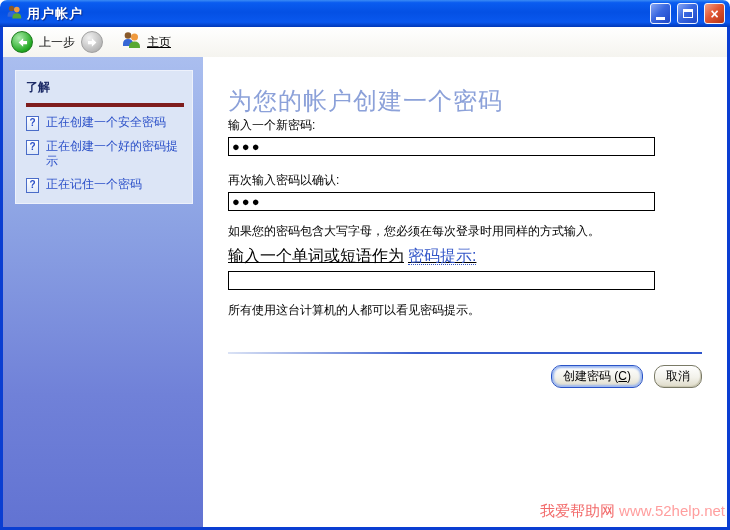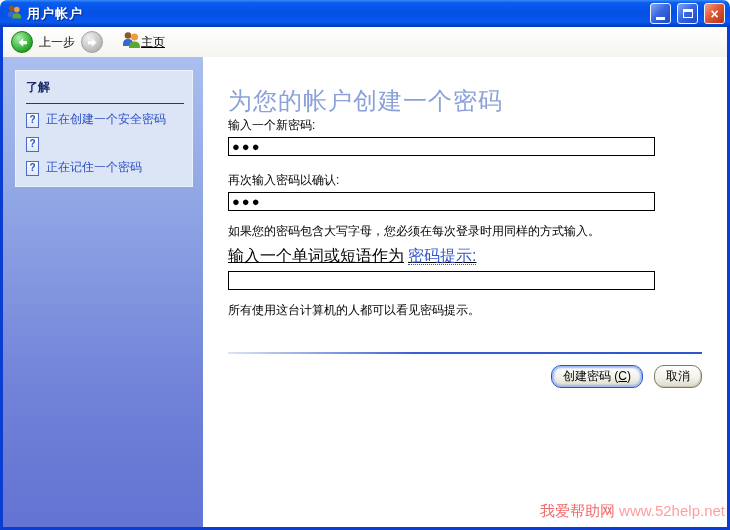--- a/index.html
+++ b/index.html
@@ -32,30 +32,30 @@
   
   .toolbar { height:30px; flex:0 0 auto; display:flex; align-items:center;
     background:linear-gradient(180deg,#ffffff 0%,#f5f4ef 100%); padding:0 8px; gap:6px; }
   .nav-circle { width:22px; height:22px; border-radius:50%; display:flex;
     align-items:center; justify-content:center; cursor:pointer; flex:0 0 auto; }
   .nav-circle.back { background:radial-gradient(circle at 35% 30%,#a9eca9,#22a822 70%,#0c7a0c);
     border:1px solid #1d7a1d; }
   .nav-circle.forward { background:radial-gradient(circle at 35% 30%,#f2f2f2,#b9b9b9 70%,#9a9a9a);
     border:1px solid #a0a0a0; }
   .toolbar-label { font-size:12px; color:#000; }
-  .home-group { display:flex; align-items:center; margin-left:12px; cursor:pointer;text-decoration:underline; }
+  .home-group { display:flex; align-items:center; gap:6px; margin-left:12px; cursor:pointer;text-decoration:underline; }
 
   
   .content { flex:1; display:flex; min-height:0; }
 
   .sidebar { width:200px; flex:0 0 auto; padding:13px 0 0 12px;
     background:linear-gradient(180deg,#aabeef 0%,#90a7e5 30%,#7081d8 72%,#6273d2 100%); }
   .learn-box { width:178px; background:#dce5f6; border:1px solid #edf1fb; padding:8px 8px 10px 10px; }
   .learn-header { font-size:12px; font-weight:bold; color:#1b2a66; padding-bottom:7px;
-    border-bottom:1px solid #7f1d1d; }
+    border-bottom:4px solid #7f1d1d; }
   .learn-item { display:flex; gap:7px; margin-top:8px; color:#2b50c8; font-size:12px;
     line-height:1.25; cursor:pointer; }
   .help-icon { flex:0 0 auto; width:13px; height:15px; margin-top:1px;
     background:linear-gradient(180deg,#ffffff,#dfe9fa); border:1px solid #4a6cc8;
     color:#2b50c8; font-size:10px; font-weight:bold; display:flex; align-items:center;
     justify-content:center; }
 
   
   .main { flex:1; background:#fff; padding:28px 25px 0 25px; position:relative; min-width:0; }
   .heading { font-size:24px; font-weight:normal; color:#8ca1d9; letter-spacing:1px; }
@@ -139,20 +139,21 @@
 
       <div class="sidebar">
         <div class="learn-box">
           <div class="learn-header">了解</div>
           <div class="learn-item">
             <span class="help-icon">?</span>
             <span>正在创建一个安全密码</span>
           </div>
           <div class="learn-item">
             <span class="help-icon">?</span>
+            <span>正在创建一个好的密码提示</span>
           </div>
           <div class="learn-item">
             <span class="help-icon">?</span>
             <span>正在记住一个密码</span>
           </div>
         </div>
       </div>
 
       <div class="main">
         <div class="heading">为您的帐户创建一个密码</div>

